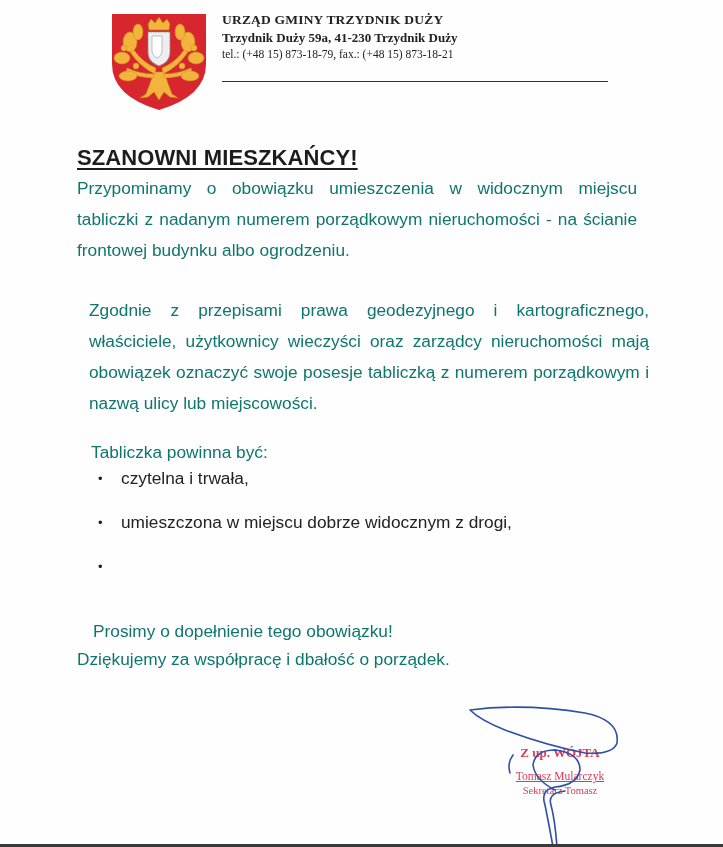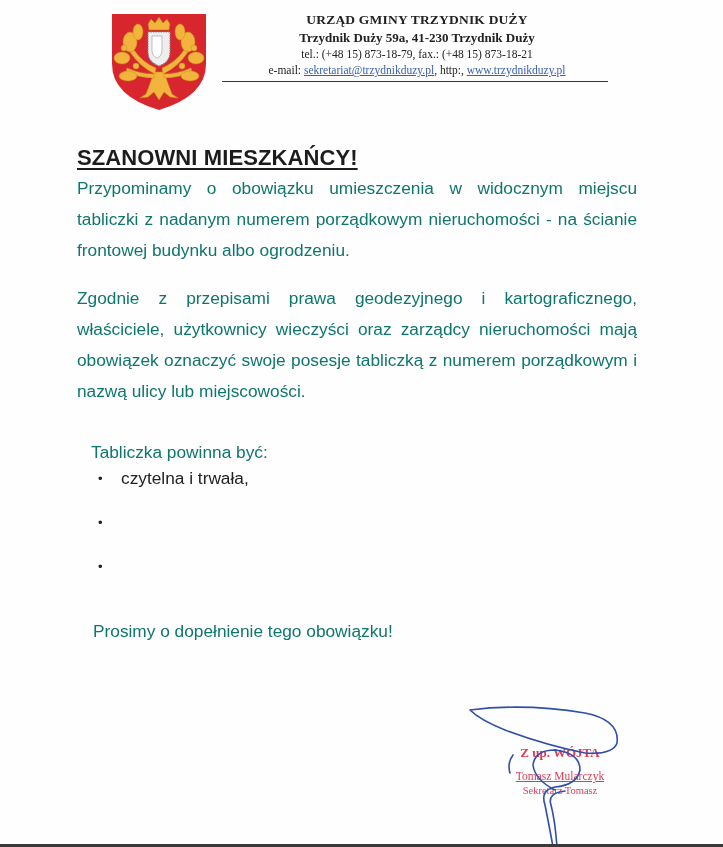--- a/index.html
+++ b/index.html
@@ -5,21 +5,21 @@
     html, body { margin: 0; padding: 0; }
     body {
       width: 723px; height: 847px; background: #ffffff; position: relative; overflow: hidden;
       font-family: "Liberation Sans", sans-serif; color: #1e1e1e;
     }
     .page { position: absolute; left: 0; top: 0; width: 723px; height: 844px; background: #fefefe; }
     .bottom-bar { position: absolute; left: 0; top: 844px; width: 723px; height: 3px; background: #3a3a3a; }
 
     .crest { position: absolute; left: 110px; top: 12px; width: 98px; height: 100px; }
 
-    .letterhead { position: absolute; left: 222px; top: 11px; width: 390px; text-align: center;
+    .letterhead { position: absolute; left: 222px; top: 11px; width: 390px; text-align: left;
       font-family: "Liberation Serif", serif; color: #222; }
     .lh-name { font-weight: bold; font-size: 13.5px; line-height: 18px; letter-spacing: 0.2px; }
     .lh-address { font-weight: bold; font-size: 13px; line-height: 17px; }
     .lh-phone { font-size: 11.5px; line-height: 16px; }
     .lh-contact { font-size: 11.5px; line-height: 16px; }
     .lh-link { color: #3a5fb0; text-decoration: underline; }
     .lh-rule { position: absolute; left: 222px; top: 81px; width: 386px; height: 1px; background: #333; }
 
     .title { position: absolute; left: 77px; top: 144px; font-weight: bold; font-size: 22px;
       line-height: 28px; text-decoration: underline; text-decoration-thickness: 2px; text-underline-offset: 3px;
@@ -71,37 +71,37 @@
     </g>
     <path d="M38 12 L41 7 L45 11 L49 5 L53 11 L57 7 L60 12 L59 18 H39 Z" fill="#f2b43c" stroke="#b07d16" stroke-width="0.6"></path>
     <path d="M38 20 H60 V40 Q60 50 49 54 Q38 50 38 40 Z" fill="#eeeeee" stroke="#888" stroke-width="1.2" stroke-dasharray="1.5 1"></path>
     <path d="M42 24 H52 V38 Q52 44 47 46 Q42 44 42 38 Z" fill="#ffffff" stroke="#999" stroke-width="0.6"></path>
   </svg>
 
   <div class="letterhead">
     <div class="lh-name">URZĄD GMINY TRZYDNIK DUŻY</div>
     <div class="lh-address">Trzydnik Duży 59a, 41-230 Trzydnik Duży</div>
     <div class="lh-phone">tel.: (+48 15) 873-18-79, fax.: (+48 15) 873-18-21</div>
-    <div class="lh-contact"><span>e-mail: </span><span class="lh-link">sekretariat@trzydnikduzy.pl</span><span>,  http:, </span><span class="lh-link">www.trzydnikduzy.pl</span></div>
   </div>
   <div class="lh-rule"></div>
 
   <div class="title">SZANOWNI MIESZKAŃCY!</div>
 
   <p class="para p1" style="margin:0">Przypominamy o obowiązku umieszczenia w widocznym miejscu tabliczki z nadanym numerem porządkowym nieruchomości - na ścianie frontowej budynku albo ogrodzeniu.</p>
-  <p class="para p2" style="margin:0">Zgodnie z przepisami prawa geodezyjnego i kartograficznego, właściciele, użytkownicy wieczyści oraz zarządcy nieruchomości mają obowiązek oznaczyć swoje posesje tabliczką z numerem porządkowym i nazwą ulicy lub miejscowości.</p>
+  <p class="para p2" style="margin:12px">Zgodnie z przepisami prawa geodezyjnego i kartograficznego, właściciele, użytkownicy wieczyści oraz zarządcy nieruchomości mają obowiązek oznaczyć swoje posesje tabliczką z numerem porządkowym i nazwą ulicy lub miejscowości.</p>
   <p class="para p3" style="margin:14px">Tabliczka powinna być:</p>
 
   <ul class="bullets">
     <li><span class="dot">•</span><span>czytelna i trwała,</span></li>
-    <li><span class="dot">•</span></li>
+    <li><span class="dot">•</span><span>umieszczona w miejscu dobrze widocznym z drogi,</span></li>
     <li><span class="dot">•</span></li>
   </ul>
 
   <p class="para p4" style="margin:16px">Prosimy o dopełnienie tego obowiązku!</p>
+  <p class="para p5" style="margin:0">Dziękujemy za współpracę i dbałość o porządek.</p>
 
   <div class="stamp">
     <div class="stamp-role">Z up. WÓJTA</div>
     <div class="stamp-name">Tomasz Mularczyk</div>
     <div class="stamp-title">Sekretarz Tomasz</div>
   </div>
 
   <svg class="signature" viewBox="0 0 170 152">
     <g fill="none" stroke="#2f4fa8" stroke-width="1.6" stroke-linecap="round">
       <path d="M5 15 Q60 8 120 18 Q155 25 152 48 Q148 60 120 58 Q80 50 40 35 Q15 25 5 15"></path>

